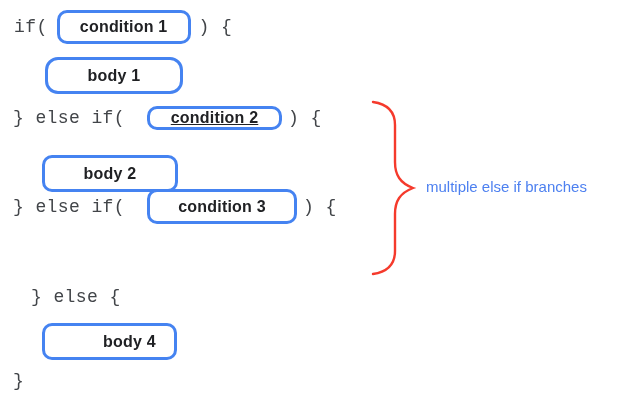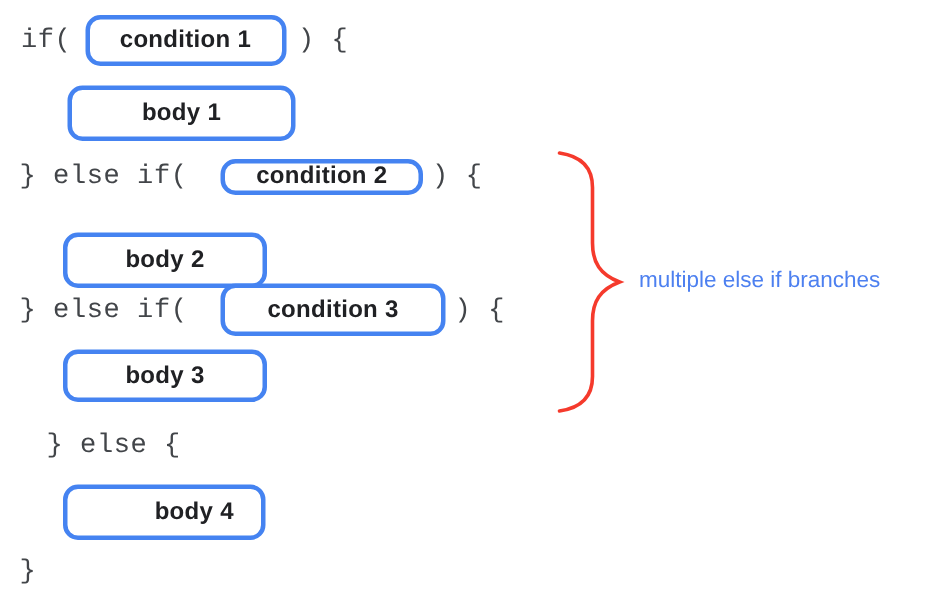--- a/index.html
+++ b/index.html
@@ -44,24 +44,24 @@
   }
   .cond-box { height: 34px; }
   .body-box { height: 37px; }
 
   
   #row-if          { left: 14px; top: 10px;  height: 34px; }
   #row-if .token-box      { width: 134px; height: 34px; margin-left: 9px; }
   #row-if .post           { margin-left: 8px; }
 
   #row-body1       { left: 45px; top: 57px;  height: 37px; }
-  #row-body1 .token-box   { width: 152px; }
+  #row-body1 .token-box   { width: 138px; border-radius: 13px; }
 
   #row-elseif2     { left: 13px; top: 100px; height: 35px; }
-  #row-elseif2 .token-box { width: 135px; height: 24px; margin-left: 22px; }
+  #row-elseif2 .token-box { width: 135px; height: 24px; margin-left: 22px; text-decoration: underline; }
   #row-elseif2 .post      { margin-left: 6px; }
 
   #row-body2       { left: 42px; top: 143px; height: 37px; }
   #row-body2 .token-box   { width: 136px; margin-top: 24px; }
 
   #row-elseif3     { left: 13px; top: 189px; height: 35px; }
   #row-elseif3 .token-box { width: 150px; height: 35px; margin-left: 22px; }
   #row-elseif3 .post      { margin-left: 6px; }
 
   #row-body3       { left: 42px; top: 233px; height: 35px; }
@@ -132,25 +132,20 @@
   </div>
 
   <div class="code-row" id="row-elseif3">
     <span class="code-text pre">} else if(</span>
     <div class="token-box cond-box">
       <span>condition 3</span>
     </div>
     <span class="code-text post">) {</span>
   </div>
 
-  <div class="code-row" id="row-body3">
-    <div class="token-box body-box">
-      <span>body 3</span>
-    </div>
-  </div>
 
   <div class="code-row" id="row-else">
     <span class="code-text pre">} else {</span>
   </div>
 
   <div class="code-row" id="row-body4">
     <div class="token-box body-box">
       <span>body 4</span>
     </div>
   </div>

